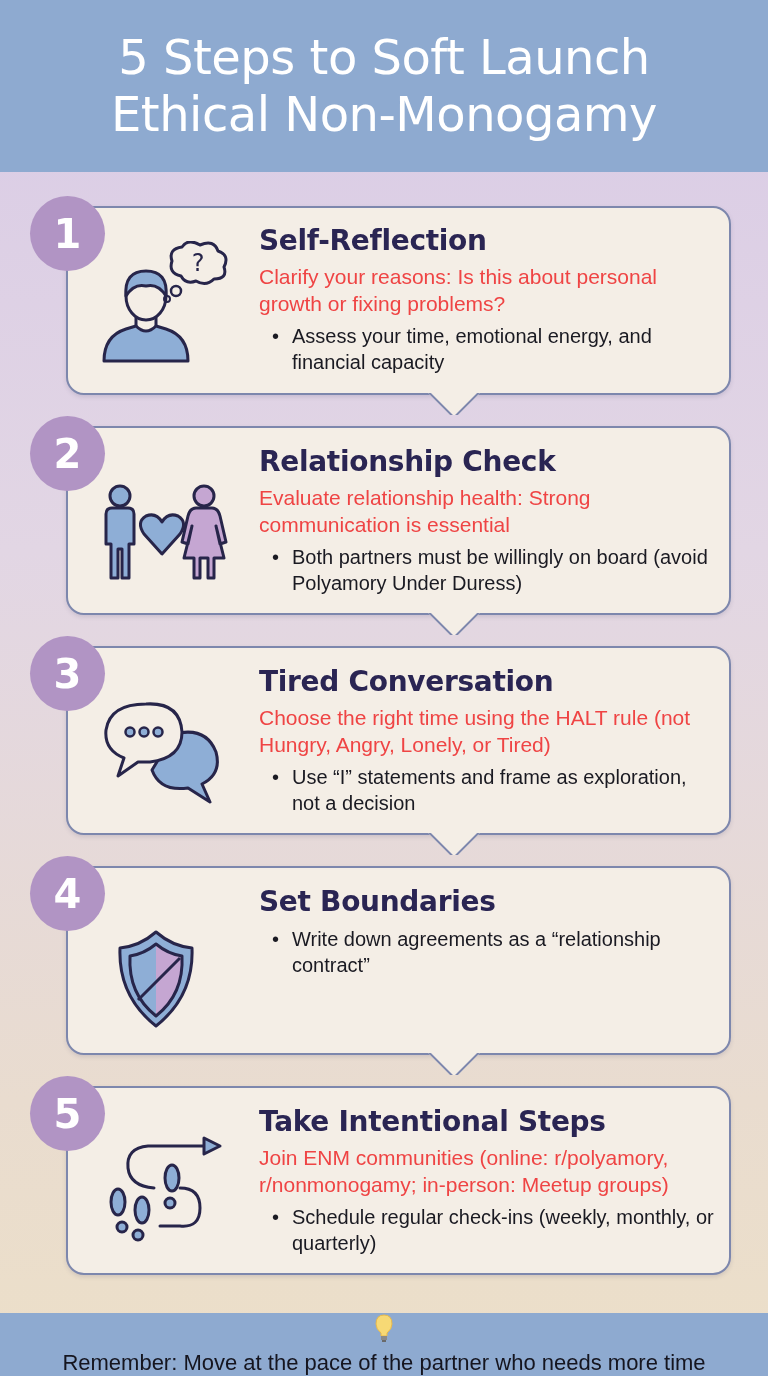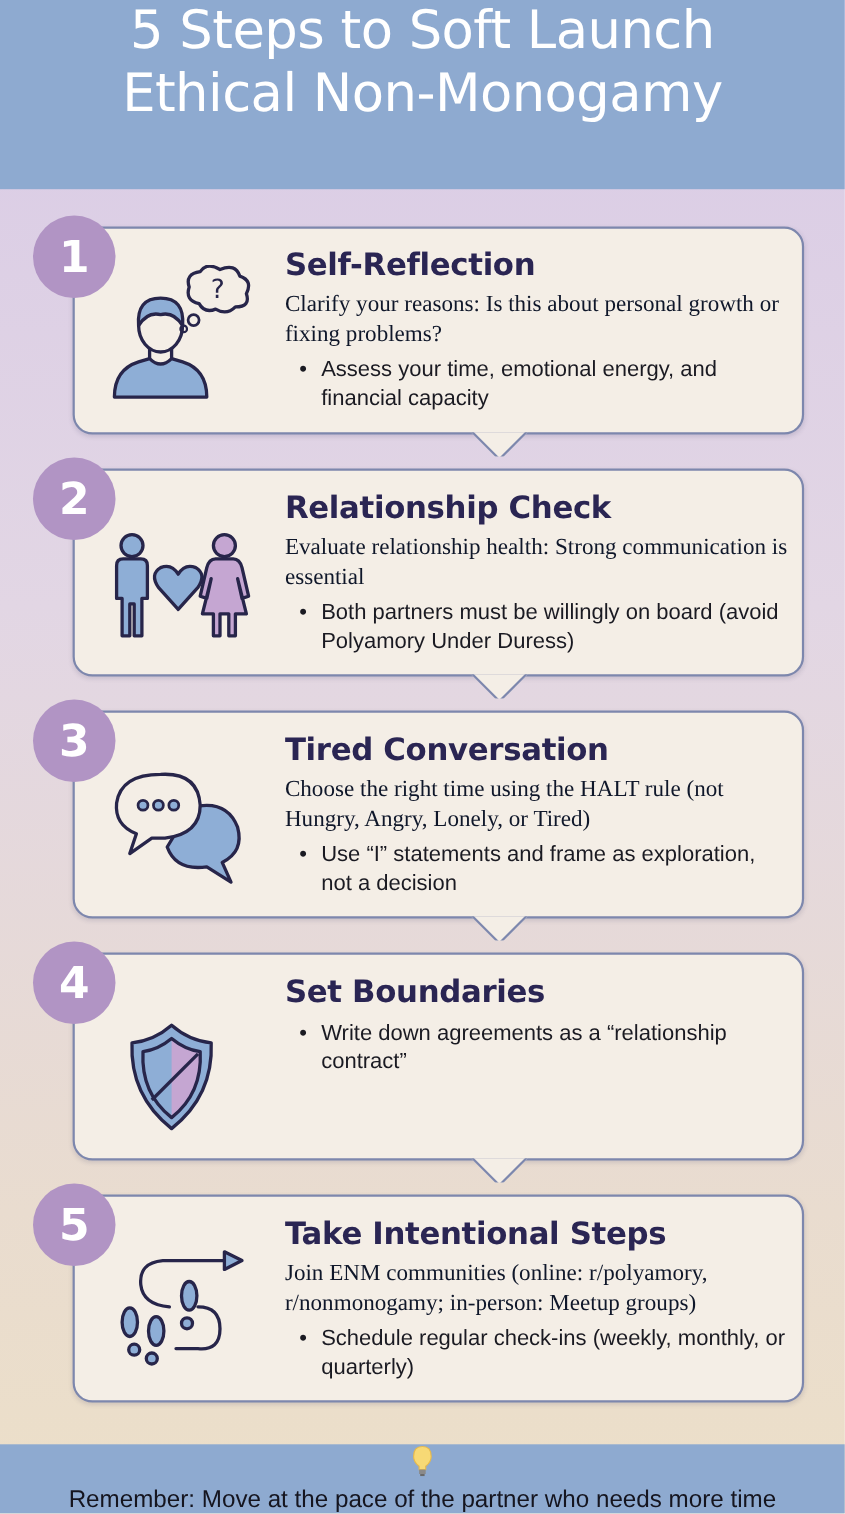--- a/index.html
+++ b/index.html
@@ -5,21 +5,21 @@
     * { box-sizing: border-box; margin: 0; padding: 0; }
     html, body { width: 768px; height: 1376px; overflow: hidden; }
     body {
       font-family: "Liberation Sans", "DejaVu Sans", sans-serif;
       background: linear-gradient(180deg, #d9cbe6 0%, #e2d6e4 40%, #e9dccf 80%, #ecdfc8 100%);
       position: relative;
     }
     .header {
       position: absolute; left: 0; top: 0; width: 768px; height: 172px;
       background: #8eaad0;
-      display: flex; flex-direction: column; align-items: center; 
+      display: flex; flex-direction: column; align-items: center; justify-content: center;
     }
     .header h1 {
       color: #ffffff; font-weight: 400; font-size: 48px; line-height: 57px; text-align: center;
       font-family: "DejaVu Sans", sans-serif; letter-spacing: -0.5px;
     }
     .step { position: absolute; left: 0; width: 768px; }
     .card {
       position: absolute; left: 66px; width: 665px; height: 189px;
       background: #f4eee6;
       border: 2px solid #7d87ad;
@@ -39,21 +39,21 @@
       background: #b194c4; color: #ffffff;
       font-family: "DejaVu Sans", sans-serif; font-weight: 700; font-size: 40px;
       display: flex; align-items: center; justify-content: center; z-index: 3;
     }
     .icon { position: absolute; left: 96px; width: 140px; height: 130px; }
     .text { position: absolute; left: 259px; width: 460px; }
     .title {
       font-family: "DejaVu Sans", sans-serif; font-weight: 700; font-size: 28px; color: #2a2553;
       line-height: 36px; letter-spacing: -0.3px;
     }
-    .desc { font-size: 21px; line-height: 27px; color: #0f172a; margin-top: 4px; font-family: Liberation Serif, serif; }
+    .desc { font-size: 21px; line-height: 27px; color: #ef4444; margin-top: 4px; }
     .bullet { position: relative; padding-left: 33px; font-size: 20px; line-height: 26px; color: #1a1a22; margin-top: 6px; }
     .bullet .dot { position: absolute; left: 13px; top: 0; }
     .footer {
       position: absolute; left: 0; top: 1313px; width: 768px; height: 63px;
       background: #8eaad0;
       display: flex; align-items: center; justify-content: center; gap: 8px;
       font-size: 22px; color: #15151f; flex-direction: column;
     }
     .bulb { width: 18px; height: 28px; }
   </style>

